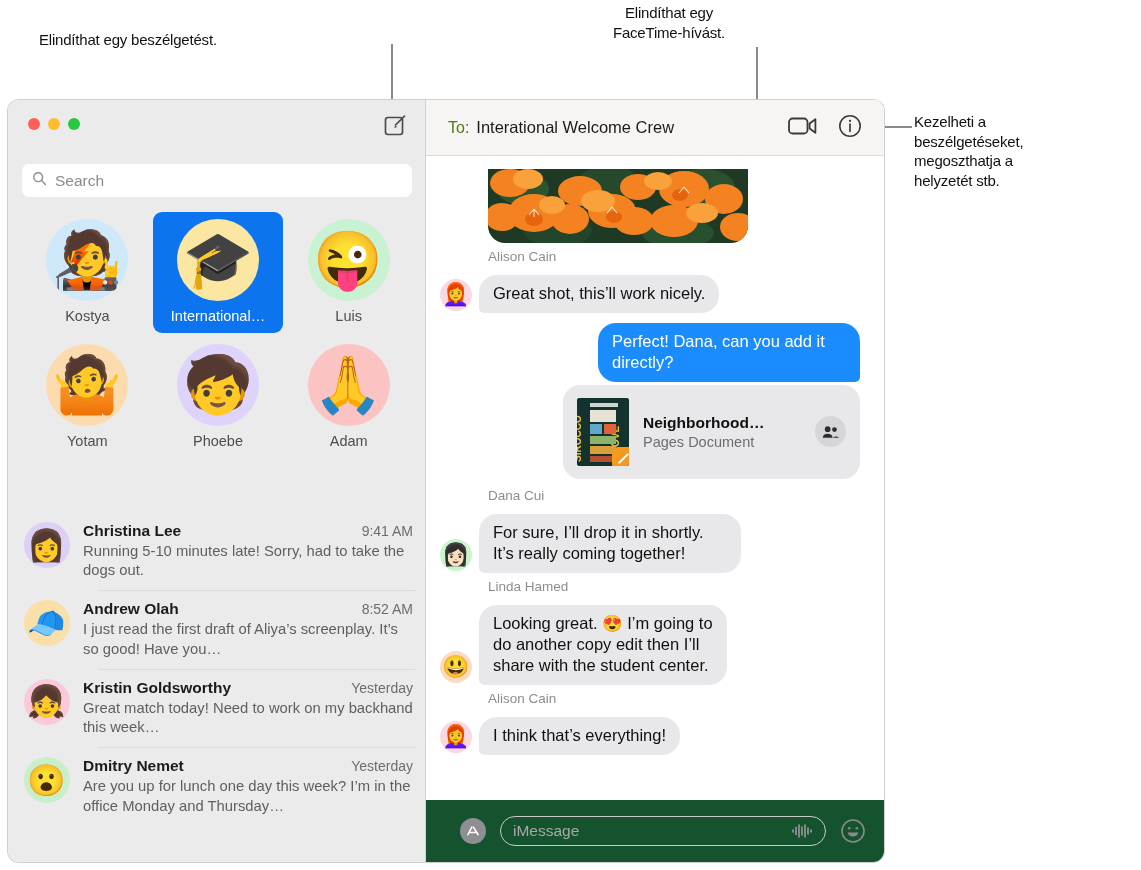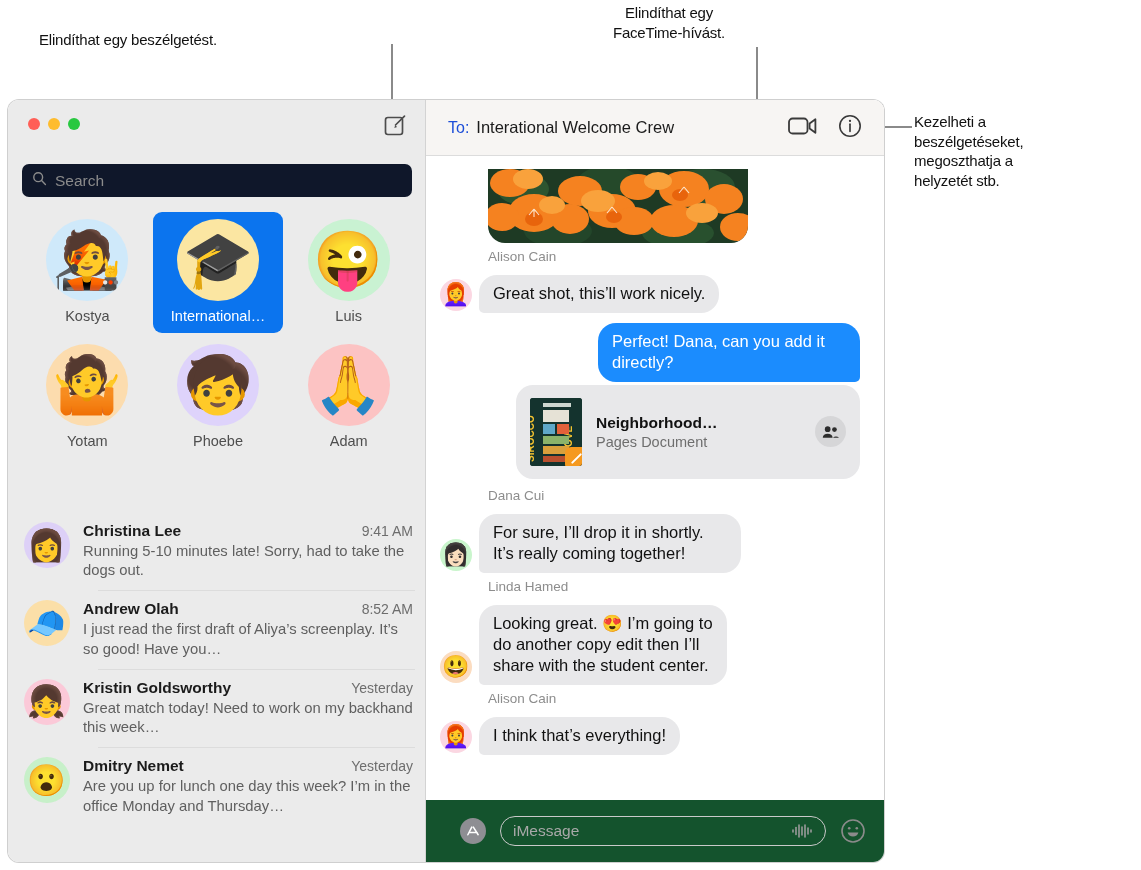--- a/index.html
+++ b/index.html
@@ -50,21 +50,21 @@
 
   #compose-btn {
     position: absolute; top: 12px; right: 17px;
     width: 26px; height: 26px;
     cursor: pointer;
   }
 
   #search-field {
     position: absolute; left: 14px; top: 64px;
     width: 390px; height: 33px;
-    background: #0f172a;
+    background: #ffffff;
     border-radius: 7px;
     display: flex; align-items: center;
     padding-left: 10px; gap: 8px;
   }
   #search-field .ph { font-size: 15.5px; color: #8b8b8b; }
 
   
   #pinned {
     position: absolute; left: 14px; top: 112px;
     width: 392px;
@@ -121,21 +121,21 @@
   
   #chat { flex: 1; position: relative; background: #ffffff; display: flex; flex-direction: column; }
   #chat-header {
     height: 56px; flex: 0 0 56px;
     background: #f7f5f3;
     border-bottom: 1px solid #dcdcdc;
     display: flex; align-items: center;
     padding: 0 12px 0 22px;
     position: relative; z-index: 5;
   }
-  #chat-header .to { font-size: 16px; color: #1d4ed8; margin-right: 7px; }
+  #chat-header .to { font-size: 16px; color: #4d7c0f; margin-right: 7px; }
   #chat-header .recip { font-size: 16.5px; color: #1b1b1b; }
   #chat-header .actions { margin-left: auto; display: flex; align-items: center; gap: 20px; padding-right: 10px; }
 
   #messages { flex: 1; position: relative; overflow: hidden; padding: 13px 14px; }
 
   .msg { display: flex; align-items: flex-end; gap: 7px; margin-bottom: 2px; }
   .msg .mav {
     width: 32px; height: 32px; border-radius: 50%; flex: 0 0 32px;
     display: flex; align-items: center; justify-content: center; font-size: 22px; line-height: 1;
     margin-bottom: 2px;
@@ -151,21 +151,21 @@
     position: relative;
   }
   .bubble.in { background: #e8e8ea; color: #111111; border-bottom-left-radius: 5px; margin-top: 8px; }
   .bubble.out { background: #1b8cfe; color: #ffffff; border-bottom-right-radius: 5px; margin-left: 16px; }
   .row.out { justify-content: flex-end; padding-right: 10px; }
   .row { display: flex; margin-bottom: 3px; }
 
   .attach {
     background: #e8e8ea; border-radius: 17px;
     padding: 13px 14px; display: flex; align-items: center; gap: 14px;
-    width: 344px;
+    width: 297px;
   }
   .attach .thumb {
     width: 52px; height: 68px; border-radius: 3px; position: relative;
     background: #14332e; overflow: hidden; flex: 0 0 52px;
   }
   .attach .meta { flex: 1; min-width: 0; }
   .attach .ttl { font-size: 15.5px; font-weight: bold; color: #111; white-space: nowrap; overflow: hidden; text-overflow: ellipsis; }
   .attach .sub { font-size: 14.5px; color: #6e6e6e; margin-top: 2px; }
   .attach .shared {
     width: 31px; height: 31px; border-radius: 50%; background: #d6d6d8;

